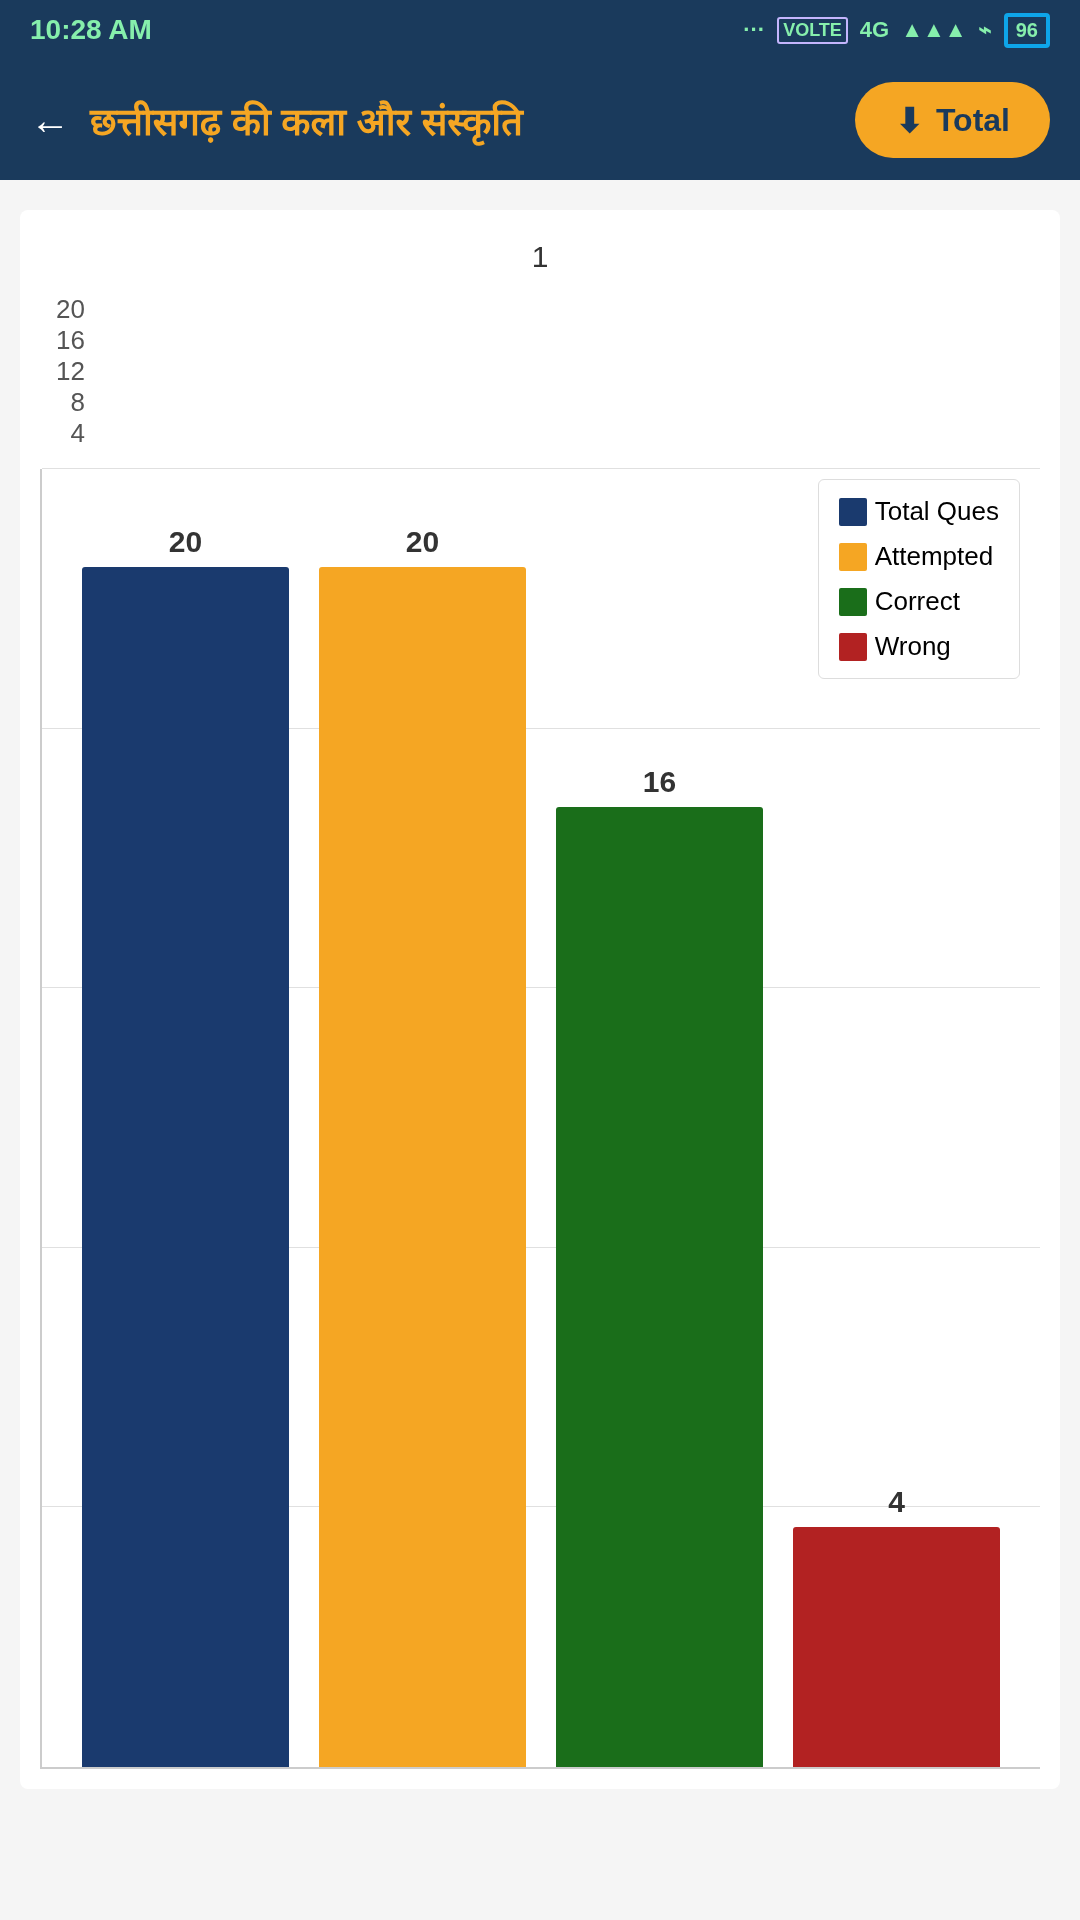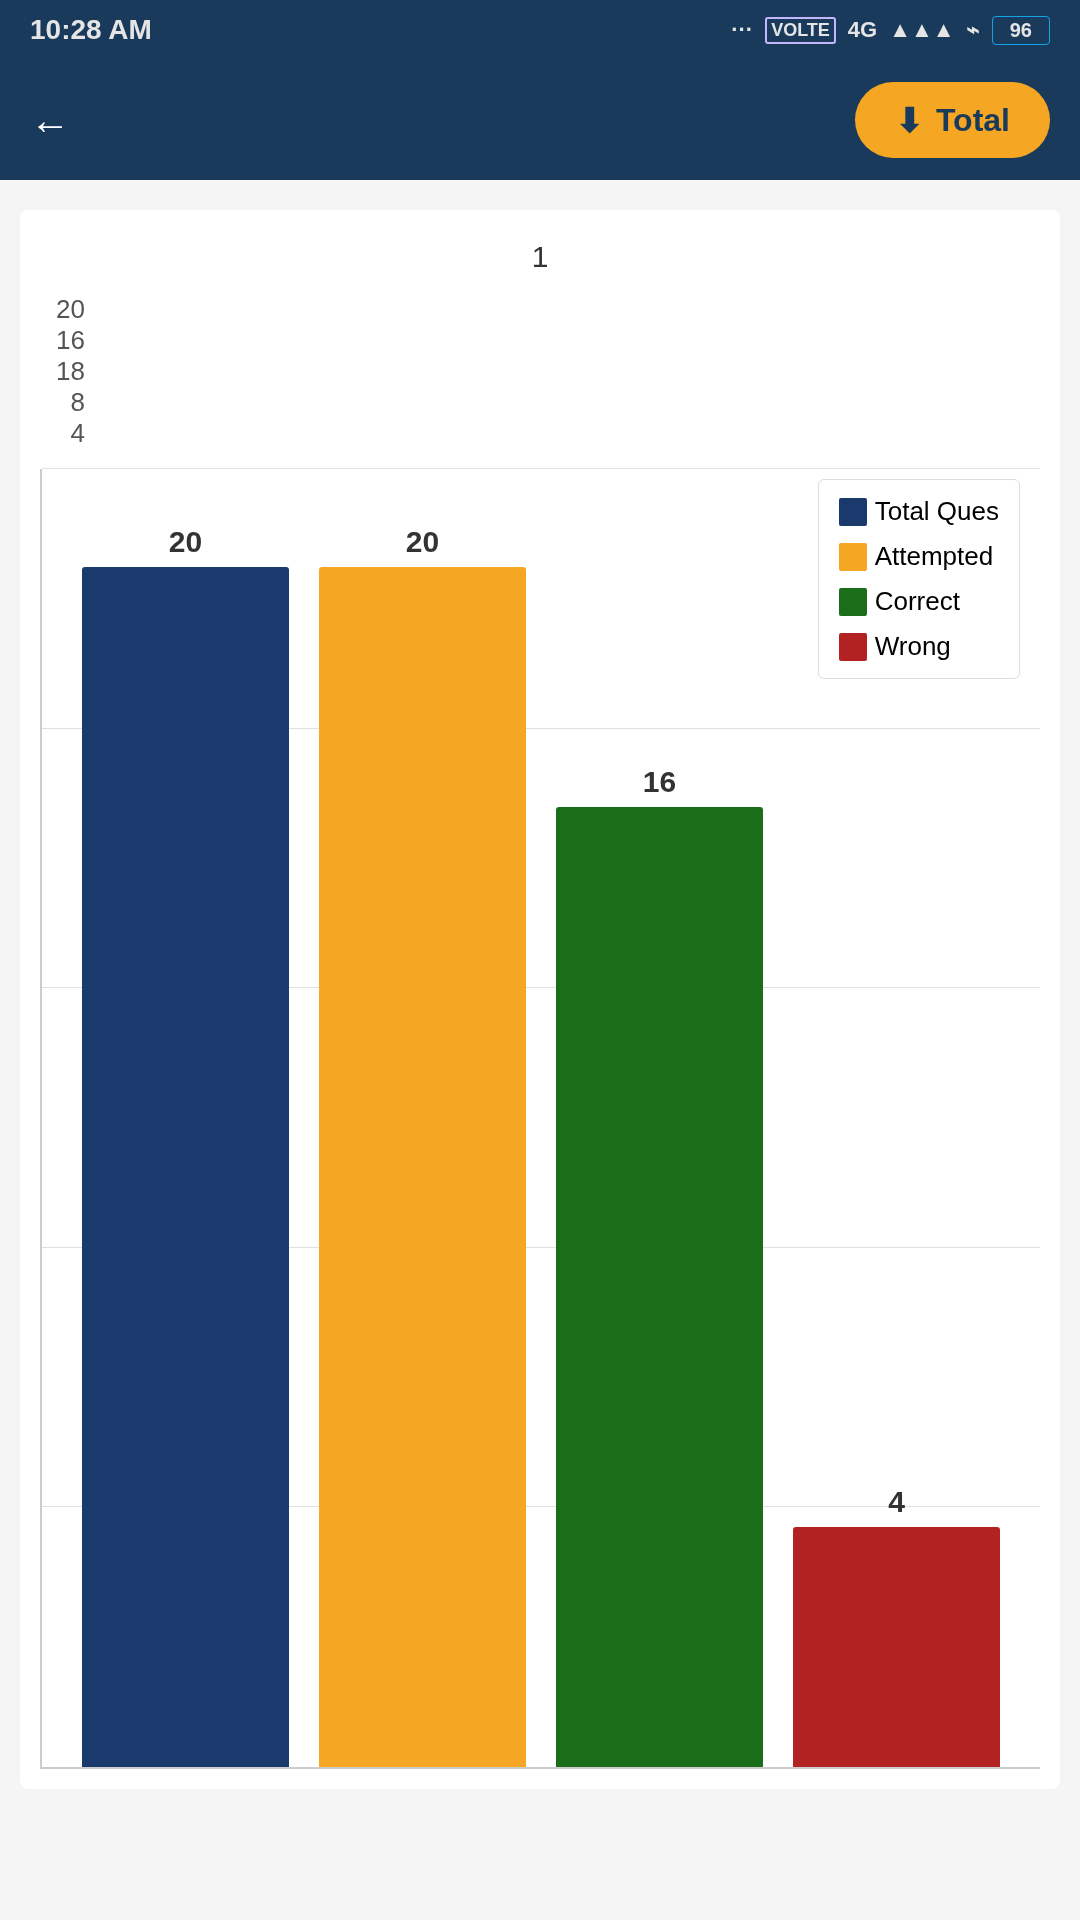--- a/index.html
+++ b/index.html
@@ -8,40 +8,40 @@
       width: 1080px;
       height: 1920px;
       font-family: Arial, sans-serif;
       background: #f5f5f5;
       overflow: hidden;
     }
 
     
     .status-bar {
       background: #1a3a5c;
-      color: #e5e5e5;
+      color: #86efac;
       height: 60px;
       display: flex;
       align-items: center;
       justify-content: space-between;
       padding: 0 30px;
       font-size: 28px;
       font-weight: bold;
       text-align: right;
     }
     .status-icons {
       display: flex;
       align-items: center;
       gap: 12px;
       font-size: 22px;
     }
     .battery-icon {
-      border: 1px solid #0ea5e9;
+      border: 4px solid #0ea5e9;
       border-radius: 4px;
-      padding: 2px 17px;
+      padding: 2px 8px;
       font-size: 20px;
       font-weight: bold;
     }
 
     
     .header {
       background: #1a3a5c;
       height: 120px;
       display: flex;
       align-items: center;
@@ -209,36 +209,37 @@
     <span>4G</span>
     <span>▲▲▲</span>
     <span>⌁</span>
     <span class="battery-icon">96</span>
   </div>
 </div>
 
 <div class="header">
   <div class="header-left">
     <span class="back-arrow">←</span>
+    <span class="header-title">छत्तीसगढ़ की कला और संस्कृति</span>
   </div>
   <button class="save-btn">
     <span class="save-icon">⬇</span>
     <span>Total</span>
   </button>
 </div>
 
 <div class="chart-container">
   <div class="chart-title">1</div>
 
   <div class="chart-area">
 
     <div class="y-axis">
       <span class="y-label">20</span>
       <span class="y-label">16</span>
-      <span class="y-label">18</span>
+      <span class="y-label">12</span>
       <span class="y-label">8</span>
       <span class="y-label">4</span>
       <span class="y-label"></span>
     </div>
 
     <div class="chart-content">
 
       <div class="legend">
         <div class="legend-item">
           <div class="legend-color" style="background:#1a3a6e;"></div>

